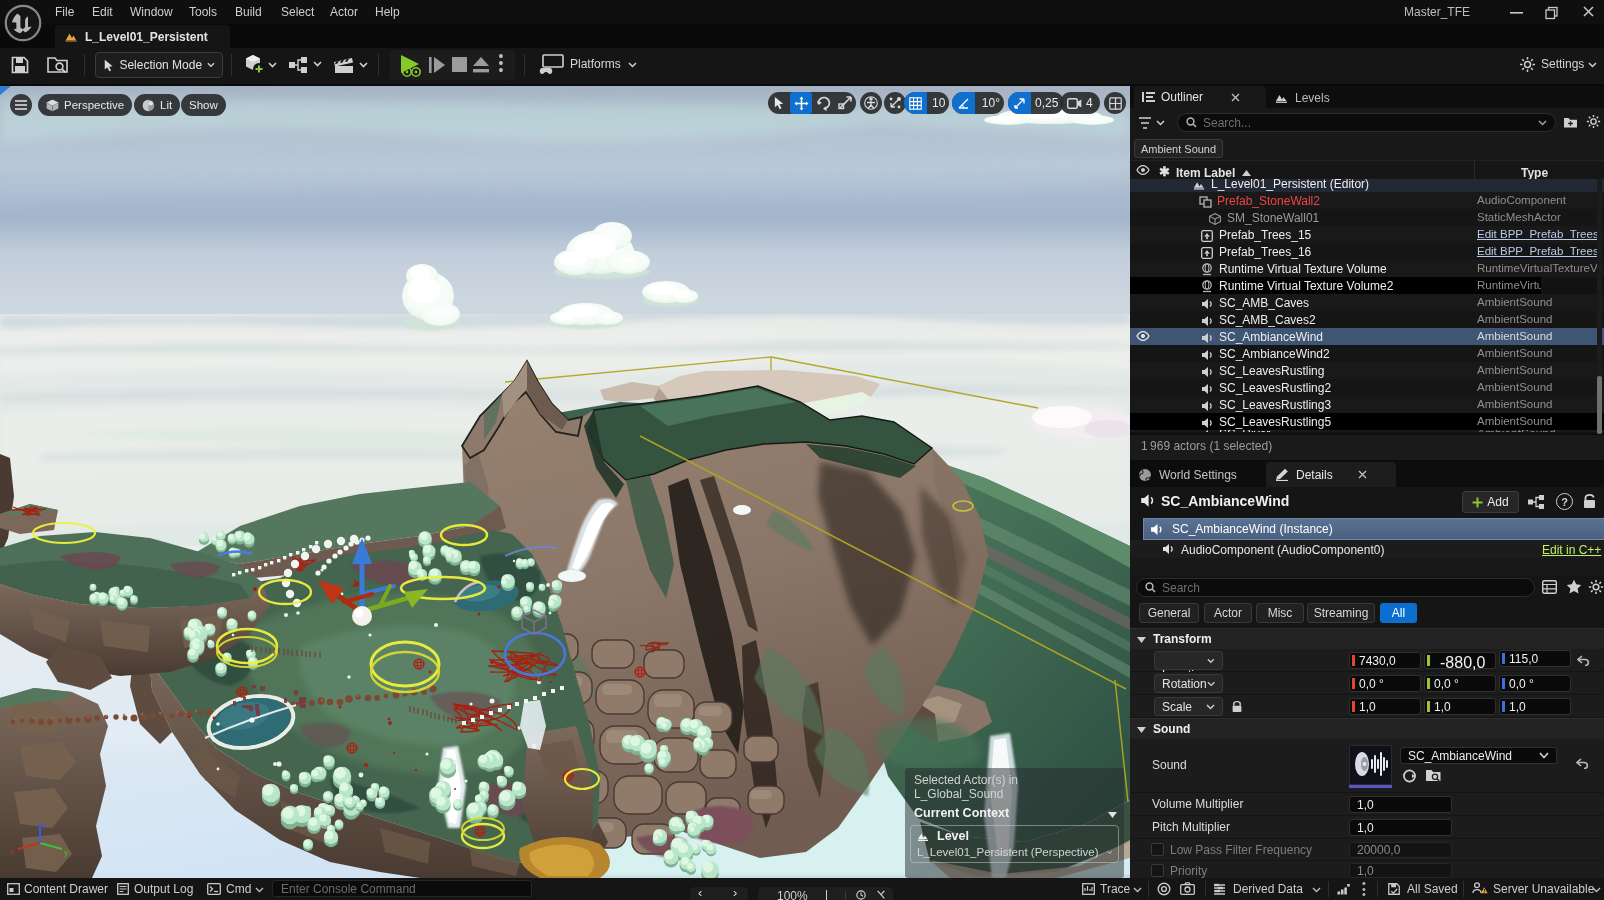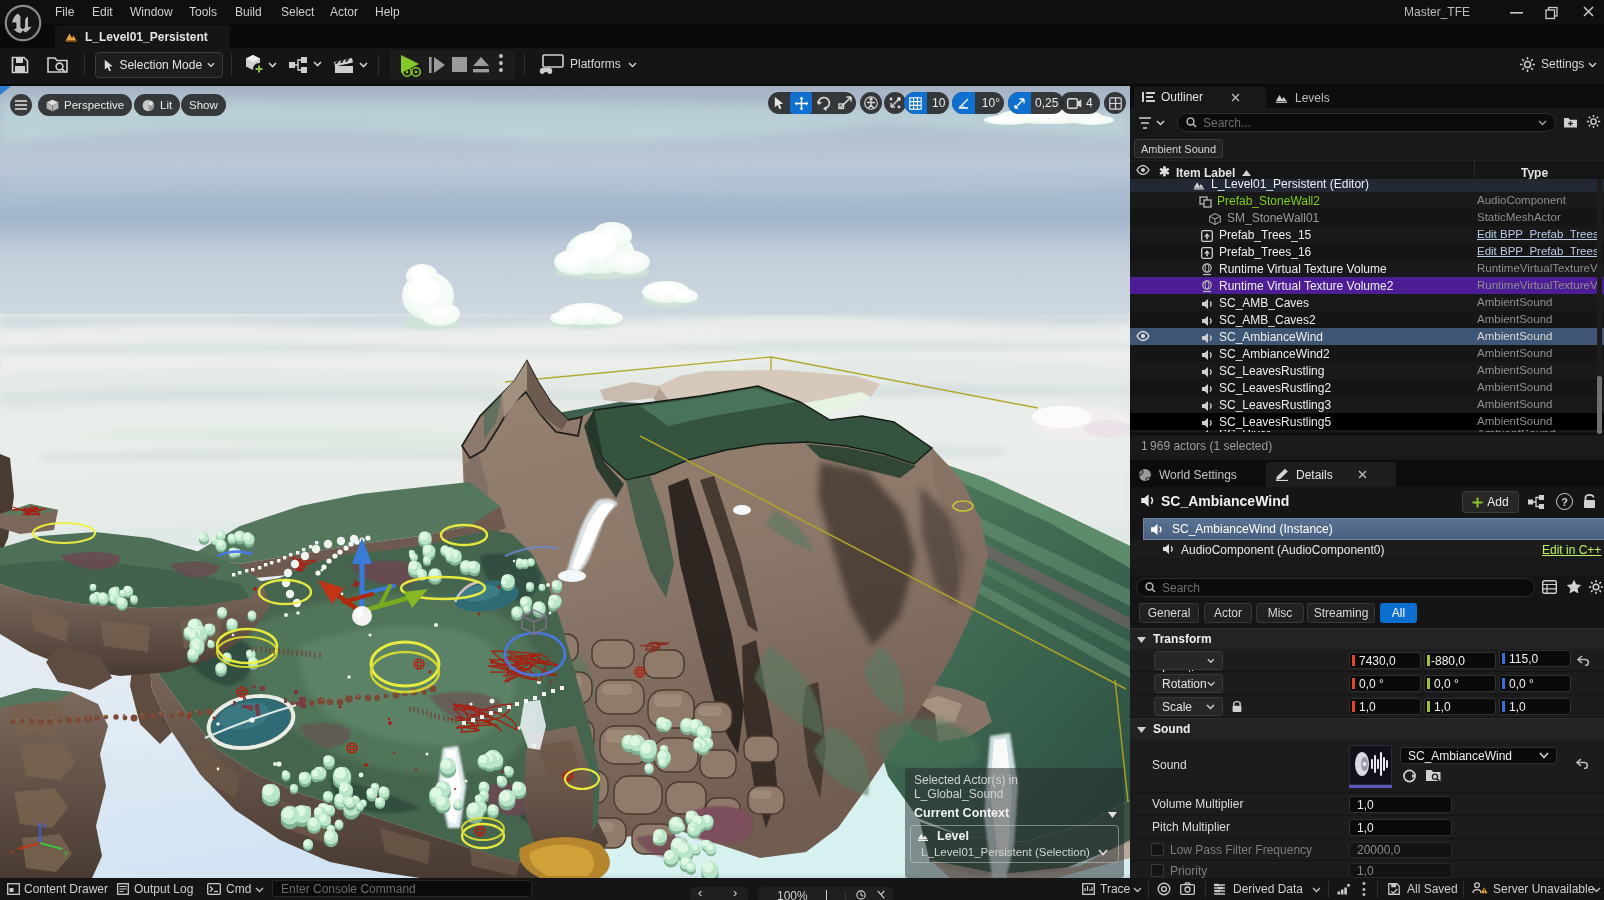--- a/index.html
+++ b/index.html
@@ -1375,21 +1375,21 @@
     </div>
     <div style="margin:3px 5px 0;border:1px solid rgba(215,225,220,0.45);border-radius:4px;padding:3px 6px 4px;">
       <div style="display:flex;align-items:center;gap:7px;">
         <svg width="13" height="11" viewBox="0 0 14 12">
             <path d="M1 9 L4.5 3 L7 7.5 L8.5 5 L11.5 9 Z" fill="#f0f0f0"></path>
             <rect x="1" y="9.6" width="11" height="1.3" fill="#f0f0f0"></rect>
           </svg>
         <span style="color:#f2f2f2;font-size:12.5px;font-weight:bold;">Level</span>
       </div>
       <div style="margin-top:3px;display:flex;align-items:center;justify-content:center;gap:8px;">
-        <span style="color:#cfd6d2;font-size:11.5px;white-space:nowrap;">L_Level01_Persistent (Selection)</span>
+        <span style="color:#cfd6d2;font-size:11.5px;white-space:nowrap;">L_Level01_Persistent (Perspective)</span>
         <svg width="10" height="7" viewBox="0 0 10 7">
             <path d="M1 1 L5 5.5 L9 1" stroke="#e0e0e0" stroke-width="1.5" fill="none"></path>
           </svg>
       </div>
     </div>
   </div>
 
   <div id="rightpanel" class="abs" style="left:1130px;top:86px;width:474px;height:792px;background:#121212;">
 
     <div class="abs" style="left:0;top:0;width:474px;height:22px;background:#0d0d0d;"></div>
@@ -1467,21 +1467,21 @@
               <path d="M1 9 L4.5 3 L7 7.5 L8.5 5 L11.5 9 Z" fill="#d5d5d5"></path>
               <rect x="1" y="9.6" width="11" height="1.3" fill="#d5d5d5"></rect>
             </svg></div>
           <span class="abs" style="left:81px;top:-2px;color:#ededed;font-size:12px;white-space:nowrap;">L_Level01_Persistent (Editor)</span>
         </div>
     <div class="abs" style="left:0;top:13px;width:474px;height:17px;background:#191919;overflow:hidden;">
           <div class="abs" style="left:69px;top:2px;width:14px;height:13px;"><svg width="13" height="12" viewBox="0 0 13 12">
               <rect x="1" y="1" width="7" height="7" fill="none" stroke="#b5b5b5" stroke-width="1.3"></rect>
               <rect x="5" y="4" width="7" height="7" fill="#1a1a1a" stroke="#b5b5b5" stroke-width="1.3"></rect>
             </svg></div>
-          <span class="abs" style="left:87px;top:2px;color:#84cc16;font-size:12px;white-space:nowrap;">Prefab_StoneWall2</span>
+          <span class="abs" style="left:87px;top:2px;color:#ef4444;font-size:12px;white-space:nowrap;">Prefab_StoneWall2</span>
           <span class="abs" style="left:347px;top:2px;color:#8f8f8f;font-size:11.5px;white-space:nowrap;">AudioComponent</span>
         </div>
     <div class="abs" style="left:0;top:30px;width:474px;height:17px;background:#151515;overflow:hidden;">
           <div class="abs" style="left:79px;top:2px;width:14px;height:13px;"><svg width="12" height="12" viewBox="0 0 12 12">
               <path d="M6 0.6 L11.4 3.3 L11.4 8.7 L6 11.4 L0.6 8.7 L0.6 3.3 Z" fill="none" stroke="#8f8f8f" stroke-width="1.2"></path>
               <path d="M0.6 3.3 L6 6 L11.4 3.3 M6 6 L6 11.4" stroke="#8f8f8f" stroke-width="1.2" fill="none"></path>
             </svg></div>
           <span class="abs" style="left:97px;top:2px;color:#9a9a9a;font-size:12px;white-space:nowrap;">SM_StoneWall01</span>
           <span class="abs" style="left:347px;top:2px;color:#8f8f8f;font-size:11.5px;white-space:nowrap;">StaticMeshActor</span>
         </div>
@@ -1505,21 +1505,21 @@
         </div>
     <div class="abs" style="left:0;top:81px;width:474px;height:17px;background:#191919;overflow:hidden;">
           <div class="abs" style="left:71px;top:2px;width:14px;height:13px;"><svg width="12" height="13" viewBox="0 0 12 13">
               <circle cx="6" cy="5" r="4.2" fill="none" stroke="#b5b5b5" stroke-width="1.3"></circle>
               <ellipse cx="6" cy="5" rx="1.9" ry="4.2" fill="none" stroke="#b5b5b5" stroke-width="1"></ellipse>
               <path d="M2 11.5 H10" stroke="#b5b5b5" stroke-width="1.3"></path>
             </svg></div>
           <span class="abs" style="left:89px;top:2px;color:#ededed;font-size:12px;white-space:nowrap;">Runtime Virtual Texture Volume</span>
           <span class="abs" style="left:347px;top:2px;color:#8f8f8f;font-size:11.5px;white-space:nowrap;">RuntimeVirtualTextureV</span>
         </div>
-    <div class="abs" style="left:0;top:98px;width:474px;height:17px;background:#4c1d95;overflow:hidden;">
+    <div class="abs" style="left:0;top:98px;width:411px;height:17px;background:#000000;overflow:hidden;">
           <div class="abs" style="left:71px;top:2px;width:14px;height:13px;"><svg width="12" height="13" viewBox="0 0 12 13">
               <circle cx="6" cy="5" r="4.2" fill="none" stroke="#b5b5b5" stroke-width="1.3"></circle>
               <ellipse cx="6" cy="5" rx="1.9" ry="4.2" fill="none" stroke="#b5b5b5" stroke-width="1"></ellipse>
               <path d="M2 11.5 H10" stroke="#b5b5b5" stroke-width="1.3"></path>
             </svg></div>
           <span class="abs" style="left:89px;top:2px;color:#ededed;font-size:12px;white-space:nowrap;">Runtime Virtual Texture Volume2</span>
           <span class="abs" style="left:347px;top:2px;color:#8f8f8f;font-size:11.5px;white-space:nowrap;">RuntimeVirtualTextureV</span>
         </div>
     <div class="abs" style="left:0;top:115px;width:474px;height:17px;background:#191919;overflow:hidden;">
           <div class="abs" style="left:71px;top:2px;width:14px;height:13px;"><svg width="13" height="12" viewBox="0 0 13 12">
@@ -1707,21 +1707,21 @@
               <svg width="9" height="6" viewBox="0 0 9 6">
                 <path d="M1 1 L4.5 4.5 L8 1" stroke="#cfcfcf" stroke-width="1.5" fill="none"></path>
               </svg>
             </div>
           <div class="abs" style="left:219px;top:3px;width:72px;height:17px;background:#0a0a0a;border:1px solid #303030;border-radius:3px;">
               <div class="abs" style="left:2px;top:2px;width:2.5px;height:11px;background:#e5452e;"></div>
               <span class="abs" style="left:9px;top:1px;color:#f2f2f2;font-size:12px;">7430,0</span>
             </div>
           <div class="abs" style="left:294px;top:3px;width:72px;height:17px;background:#0a0a0a;border:1px solid #303030;border-radius:3px;">
               <div class="abs" style="left:2px;top:2px;width:2.5px;height:11px;background:#9bc33a;"></div>
-              <span class="abs" style="left:6px;top:1px;color:#f2f2f2;font-size:12px;">-880,0</span>
+              <span class="abs" style="left:15px;top:1px;color:#f2f2f2;font-size:16px;">-880,0</span>
             </div>
           <div class="abs" style="left:369px;top:1px;width:72px;height:17px;background:#0a0a0a;border:1px solid #303030;border-radius:3px;">
               <div class="abs" style="left:2px;top:2px;width:2.5px;height:11px;background:#3f6fde;"></div>
               <span class="abs" style="left:9px;top:1px;color:#f2f2f2;font-size:12px;">115,0</span>
             </div>
           <svg class="abs" style="left:447px;top:6px;" width="13" height="11" viewBox="0 0 13 11">
               <path d="M5 1 L1 4.5 L5 8" fill="none" stroke="#b9b9b9" stroke-width="1.6"></path>
               <path d="M1 4.5 H8 C12.5 4.5 12.5 10.5 8 10.5" fill="none" stroke="#b9b9b9" stroke-width="1.6"></path>
             </svg>
         </div>

